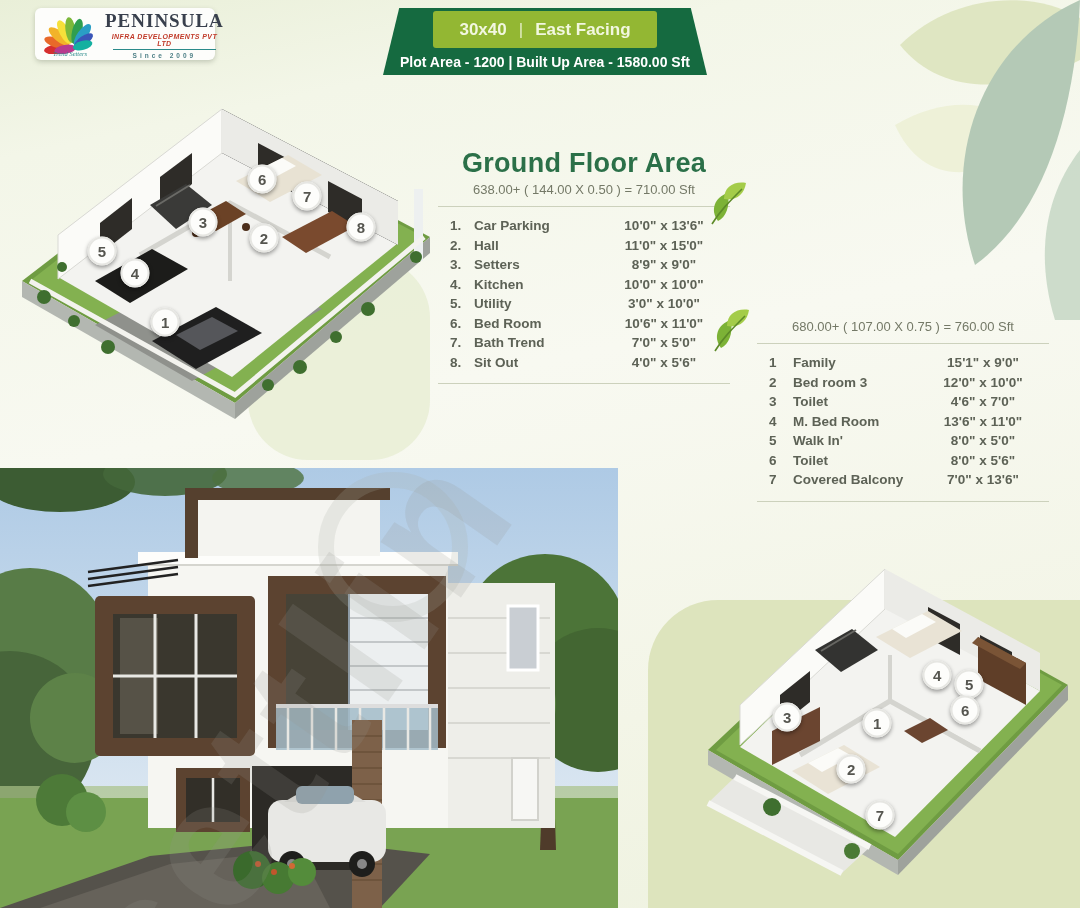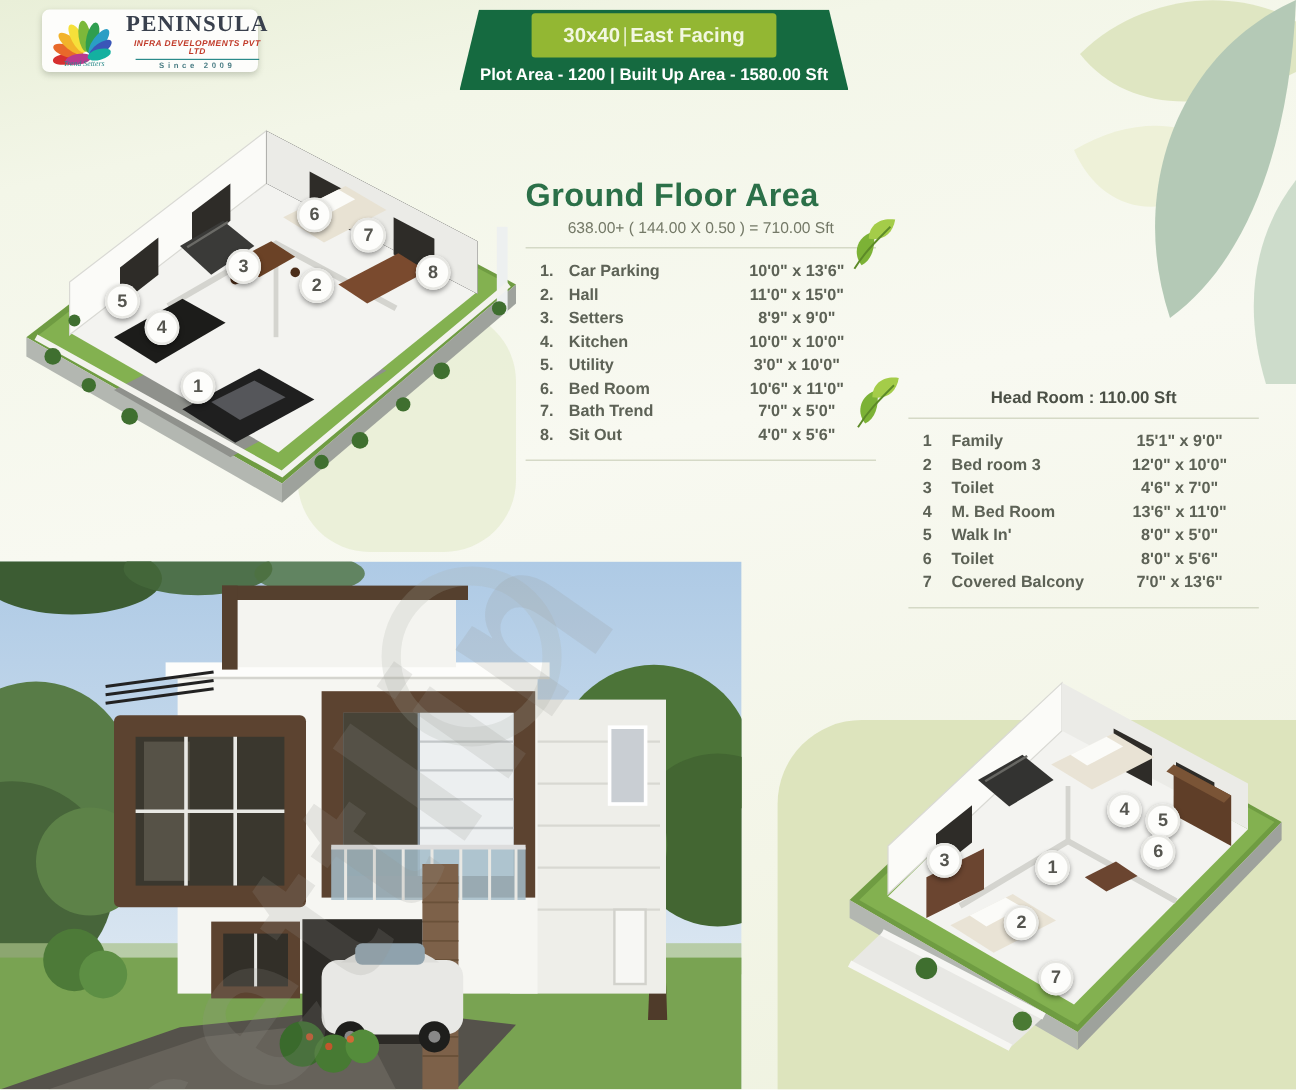--- a/index.html
+++ b/index.html
@@ -28,32 +28,32 @@
   .logo-texts{flex:1;text-align:center;}
   .logo-company{font-family:"Liberation Serif",serif;font-size:19px;letter-spacing:1px;color:#39404d;font-weight:bold;}
   .logo-sub{font-size:7px;font-weight:bold;font-style:italic;color:#c13b2a;letter-spacing:.4px;margin-top:1px;}
   .logo-rule{height:1px;background:#2a8a8a;margin:2px 8px;}
   .logo-since{font-size:6.5px;color:#4d7f86;letter-spacing:3px;font-weight:bold;}
 
   
   .banner{position:absolute;left:383px;top:8px;width:324px;height:67px;}
   .banner-dark{position:absolute;left:0;top:0;width:100%;height:100%;background:#156a40;
                clip-path:polygon(5% 0,95% 0,100% 100%,0% 100%);}
-  .banner-light{position:absolute;left:50%;top:3px;transform:translateX(-50%);width:204px;height:37px;
+  .banner-light{position:absolute;left:50%;top:3px;transform:translateX(-50%);width:224px;height:37px;
                 background:#93b733;border-radius:3px;display:flex;align-items:center;justify-content:center;
-                gap:2px;color:#f2f7e0;font-weight:bold;font-size:17px;}
+                gap:12px;color:#f2f7e0;font-weight:bold;font-size:17px;}
   .banner-light .sep{font-weight:normal;opacity:.85;}
   .banner-plot{position:absolute;left:0;right:0;bottom:5px;text-align:center;color:#ffffff;
                font-weight:bold;font-size:14px;}
 
   
   .section{position:absolute;width:292px;z-index:5;}
   .sec-gf{left:438px;top:148px;}
   .sec-ff{left:757px;top:316px;}
-  .sec-title{font-size:27px;font-weight:bold;color:#2b7048;letter-spacing:.3px;}
+  .sec-title{font-size:27px;font-weight:bold;color:#2b7048;text-align:center;letter-spacing:.3px;}
   .sec-formula{font-size:13px;font-weight:normal;color:#747967;text-align:center;margin-top:3px;}
   .sec-headroom{font-size:14px;font-weight:bold;color:#4b5046;text-align:center;margin-top:7px;}
   .sec-divider{border-top:1.5px solid #ccd1bc;margin-top:9px;position:relative;}
   .leaf-sprig{position:absolute;width:40px;height:44px;}
   .sprig-gf{right:-18px;top:-26px;}
   .sprig-ff{left:-46px;top:-36px;}
   .room-list{margin-top:11px;padding:0 12px;}
   .room-row{display:flex;align-items:baseline;height:19.5px;font-size:13.5px;font-weight:bold;color:#5d6256;}
   .room-num{width:24px;flex:0 0 auto;}
   .room-name{flex:1;}
@@ -242,21 +242,21 @@
         <div class="room-row">
           <span class="room-num">8.</span>
           <span class="room-name">Sit Out</span>
           <span class="room-dims">4'0" x 5'6"</span>
         </div>
       </div>
     <div class="sec-divider"></div>
   </div>
 
   <div class="section sec-ff">
-    <div class="sec-headroom">Head Room : 110.00 Sft</div>
+    <div class="sec-formula">680.00+ ( 107.00 X 0.75 ) = 760.00 Sft</div>
     <div class="sec-divider">
       <svg class="leaf-sprig sprig-ff" viewBox="0 0 40 44">
         <path d="M10,40 C2,30 6,16 20,12 C22,26 18,36 10,40 Z" fill="#7cb236"></path>
         <path d="M16,18 C16,6 26,0 38,2 C36,14 28,20 16,18 Z" fill="#a4cc49"></path>
         <path d="M4,43 C12,30 20,22 34,8" stroke="#5d8a28" stroke-width="1.6" fill="none"></path>
       </svg>
     </div>
     <div class="room-list">
 
         <div class="room-row">

